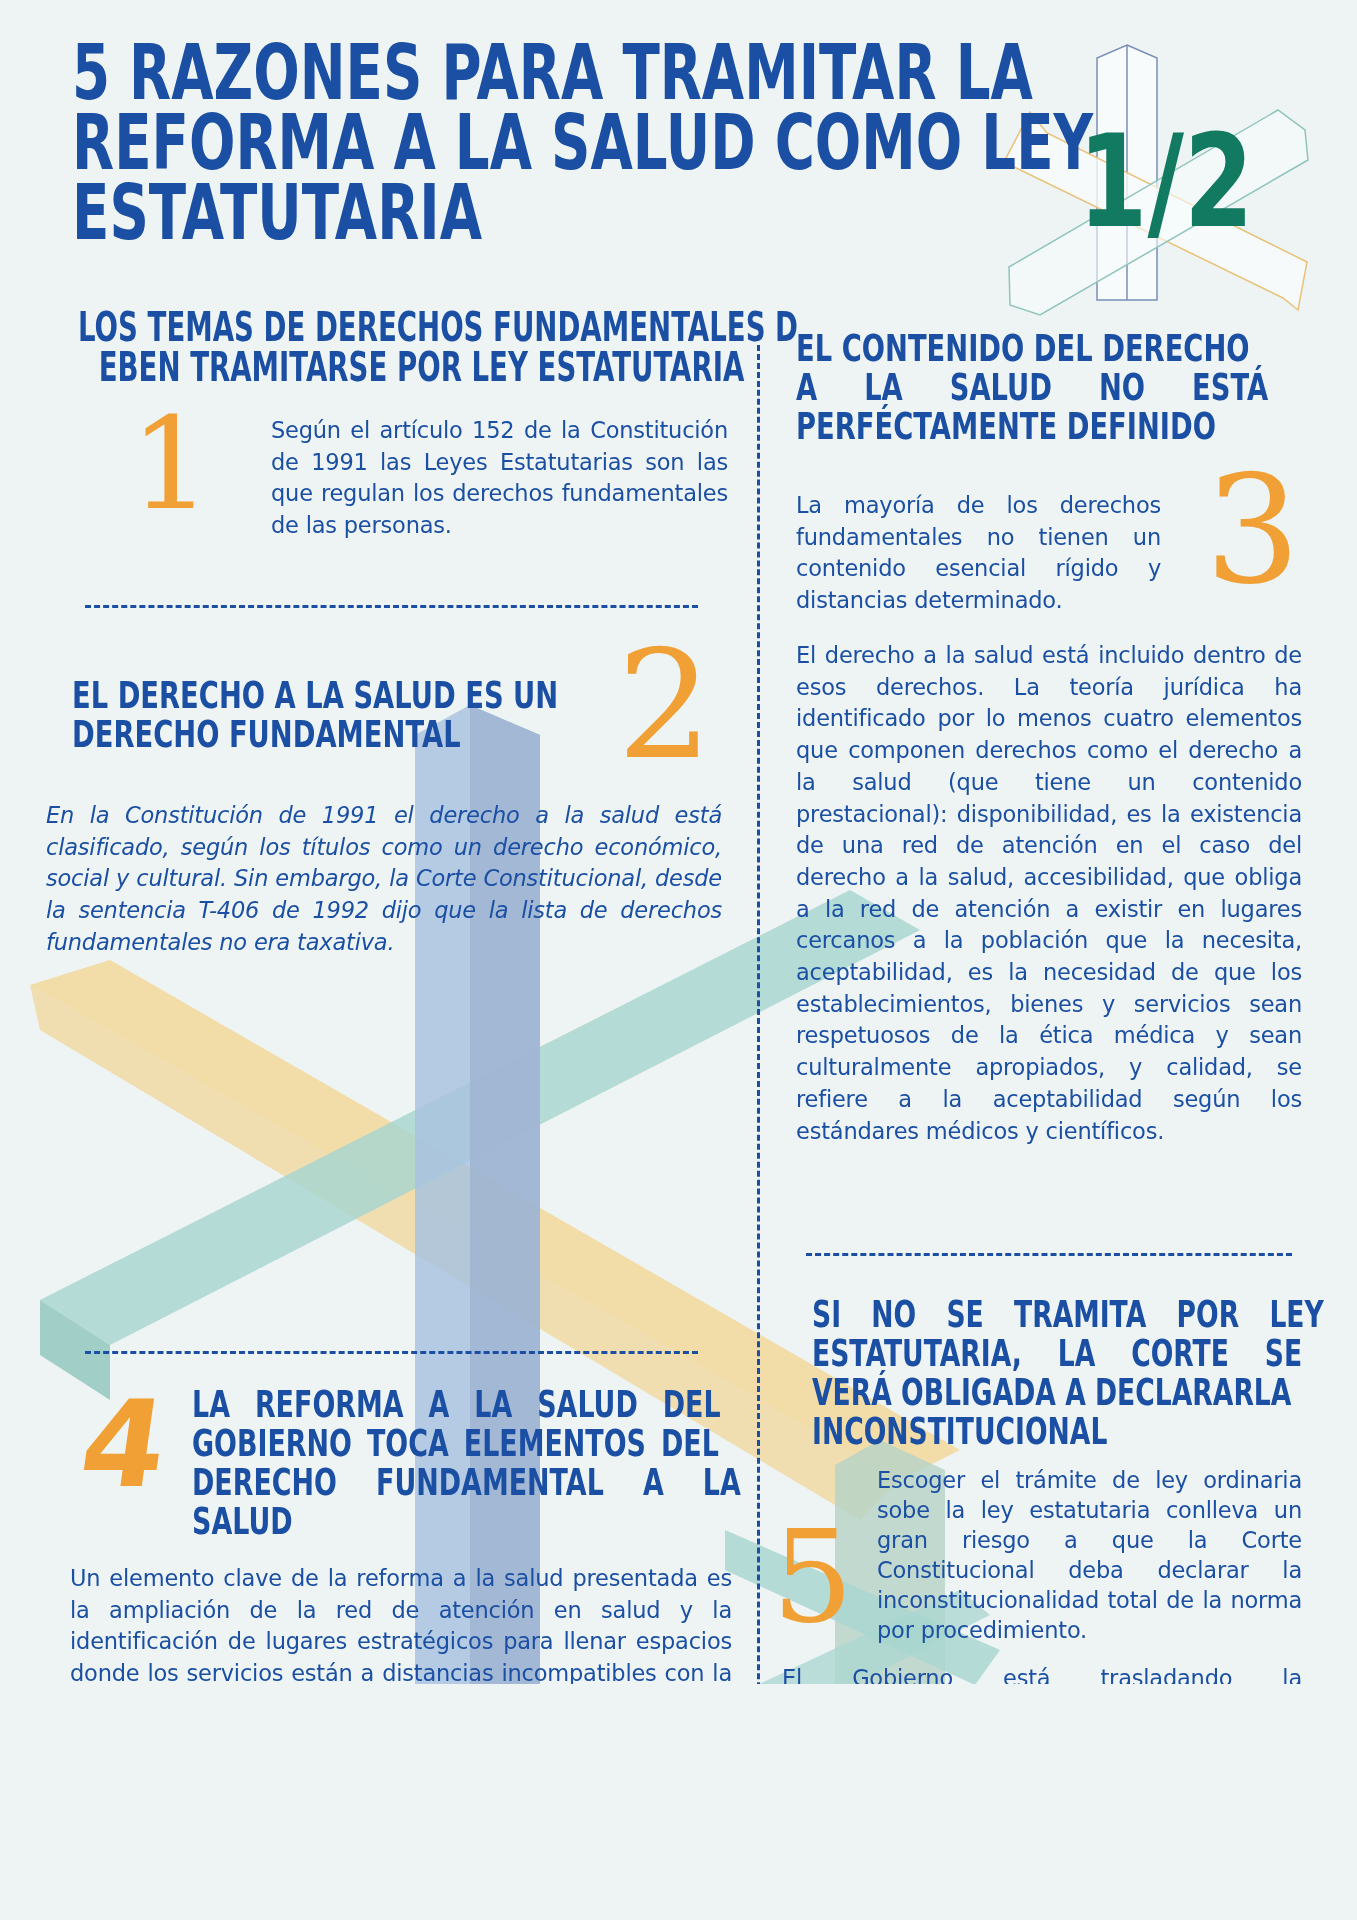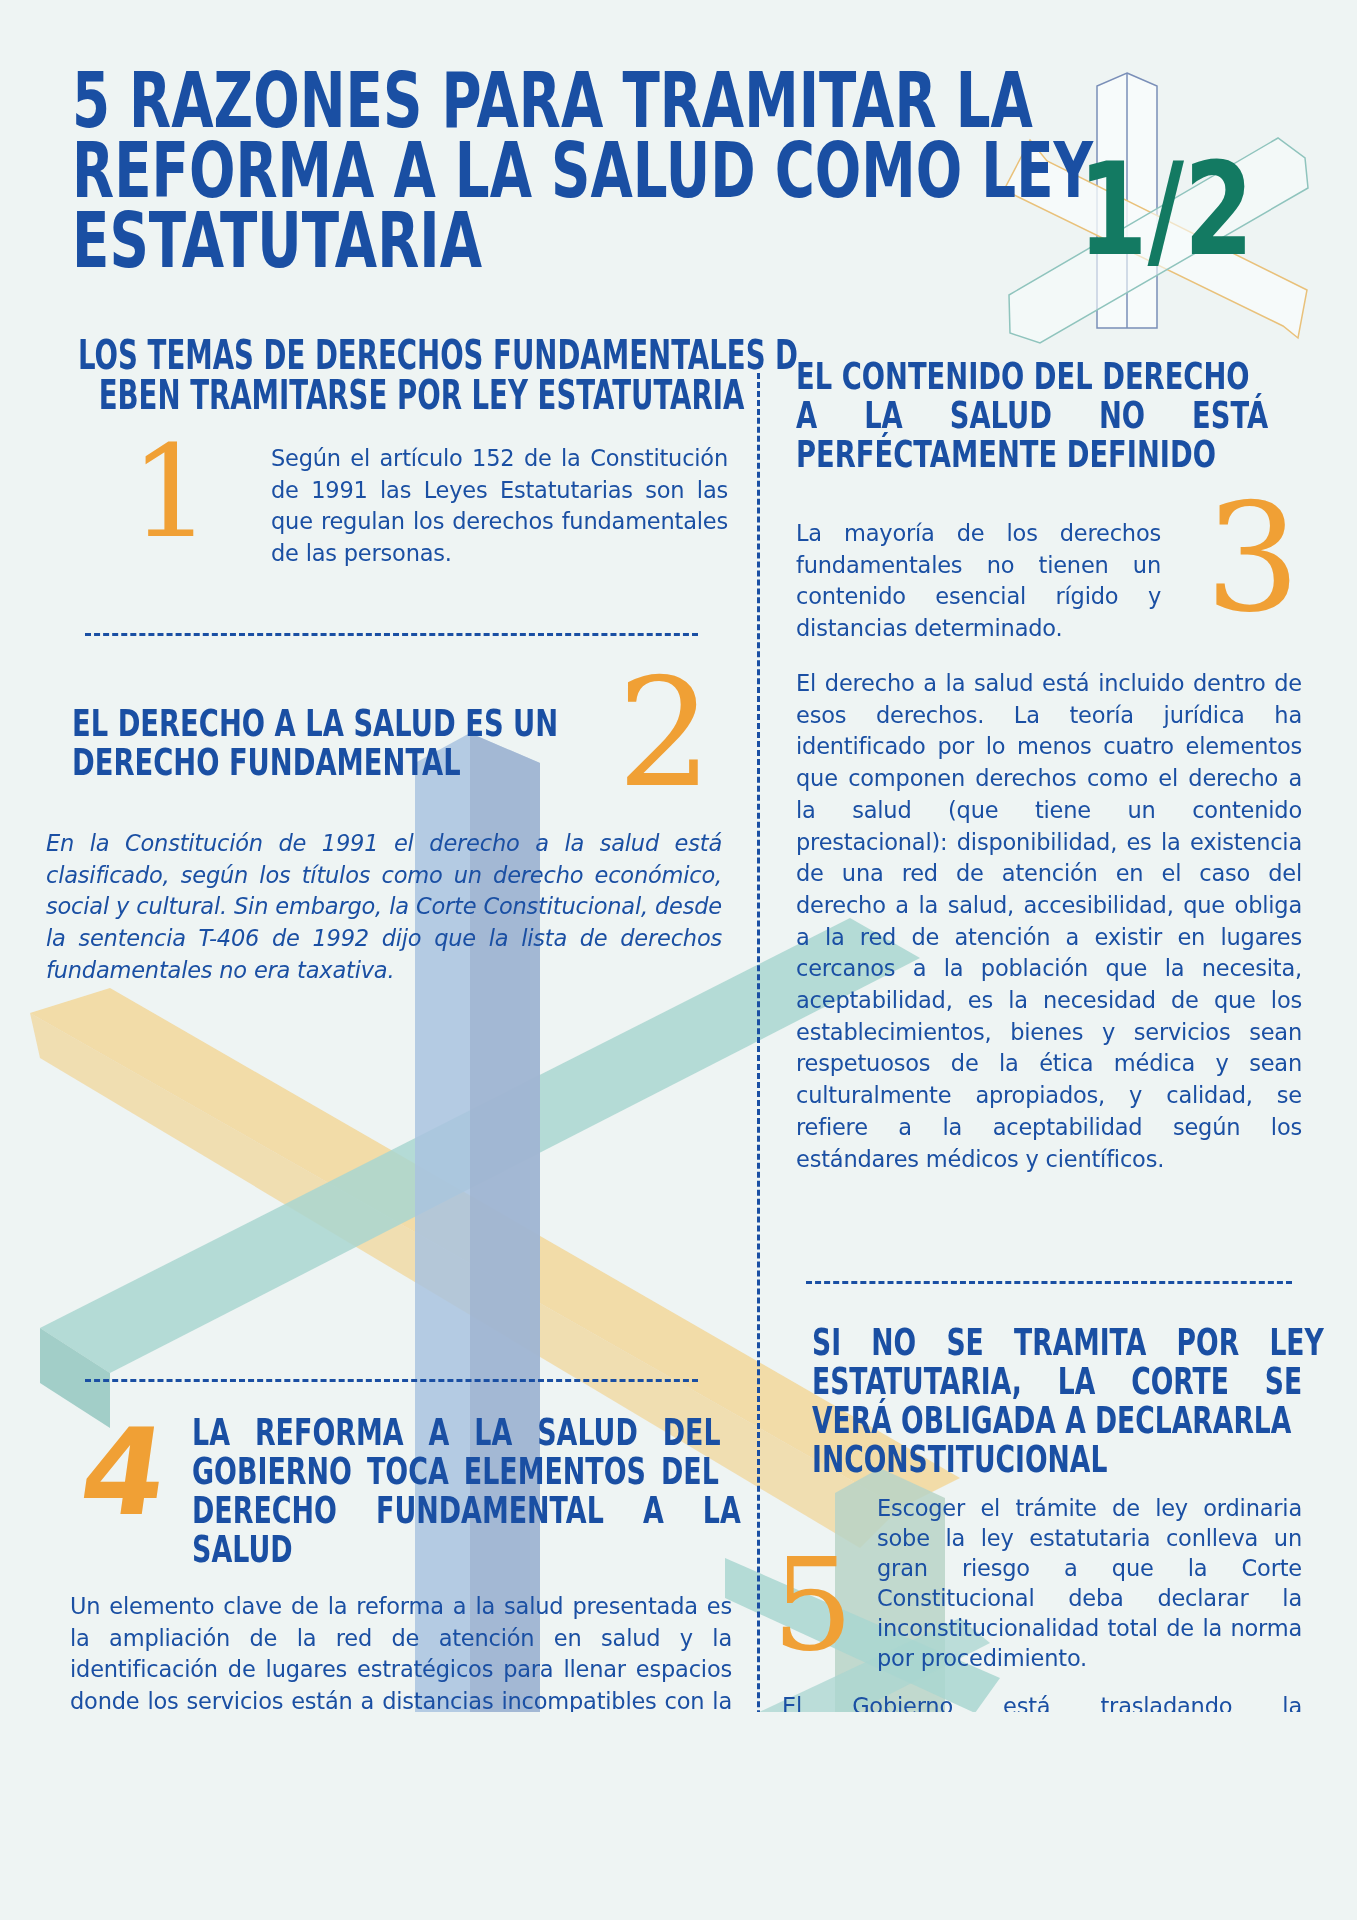--- a/index.html
+++ b/index.html
@@ -3,21 +3,21 @@
   <meta charset="utf-8">
   <style>
     * { margin: 0; padding: 0; box-sizing: border-box; }
     html, body { width: 1357px; height: 1920px; overflow: hidden; }
     body {
       background: #eef4f3;
       font-family: "DejaVu Sans", sans-serif;
       color: #1a4fa3;
       position: relative;
     }
-    .page { position: relative; width: 1357px; height: 1684px; overflow: hidden; margin-top: 28px; }
+    .page { position: relative; width: 1357px; height: 1684px; overflow: hidden; }
     .bg-svg { position: absolute; left: 0; top: 0; width: 1357px; height: 1920px; z-index: 0; }
     .abs { position: absolute; z-index: 2; }
 
     .display {
       font-family: "DejaVu Sans", sans-serif;
       font-weight: bold;
       color: #1a4fa3;
       text-transform: uppercase;
       transform: scaleX(0.72);
       transform-origin: left top;

